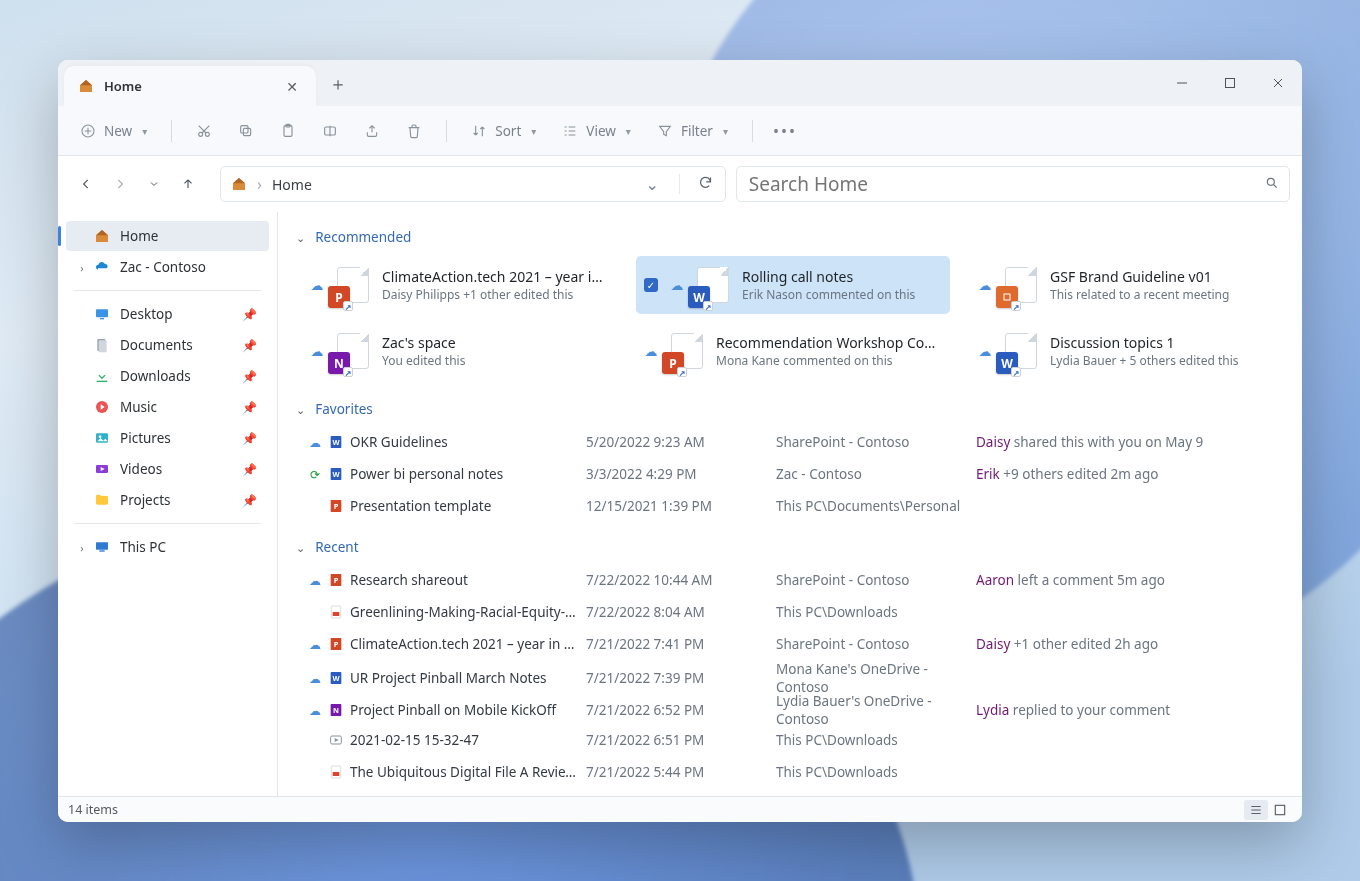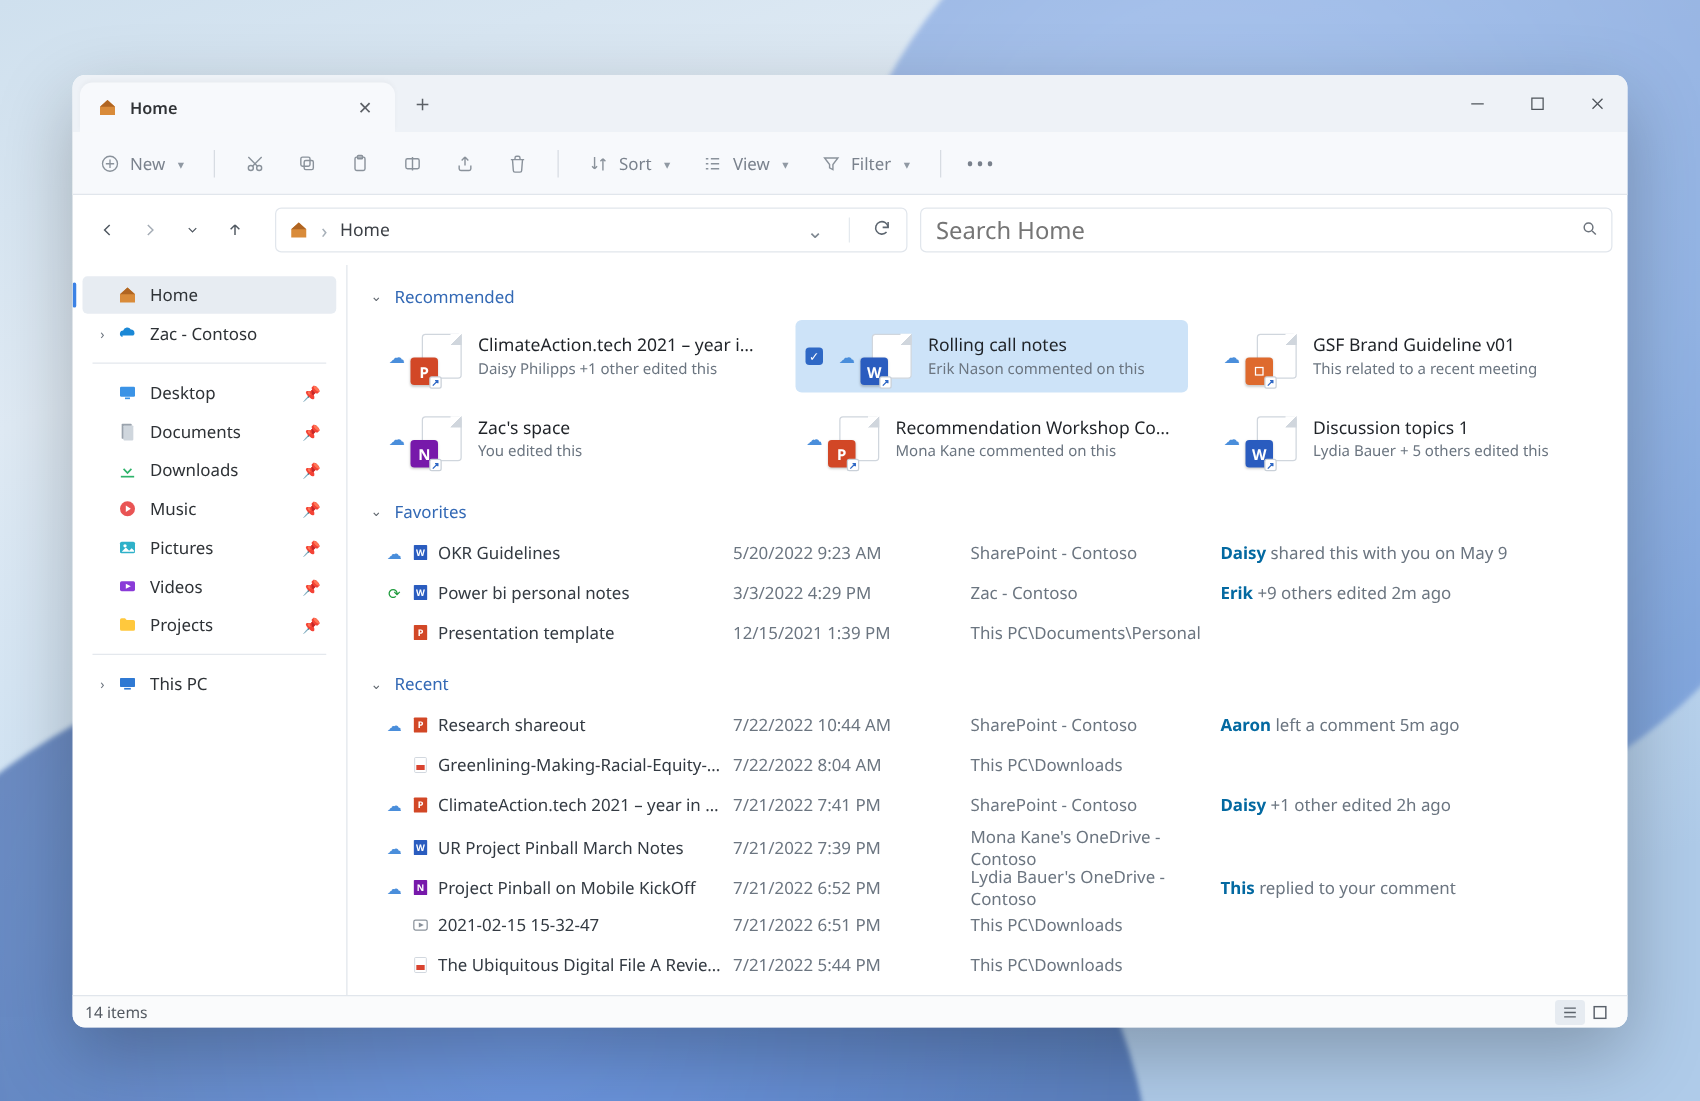--- a/index.html
+++ b/index.html
@@ -209,21 +209,21 @@
     font-size: 13.5px;
     color:#333a42;
     border-radius:4px;
     cursor:pointer;
   }
   .row .status { color:#4a8edb; text-align:center; font-size:12px; }
   .row .name { white-space:nowrap; overflow:hidden; text-overflow:ellipsis; padding-right:8px; }
   .row .date { color: var(--text-muted); }
   .row .loc  { color: var(--text-muted); }
   .row .act  { color: var(--text-muted); }
-  .row .act b { font-weight:700; color:#0369a1; }
+  .row .act b { font-weight:400; color:#701a75; }
 
   
   .statusbar {
     height: 26px;
     border-top: 1px solid var(--border);
     display:flex; align-items:center;
     padding: 0 10px;
     font-size: 12.5px; color: #545a62;
     background:#fafbfc;
   }
@@ -743,21 +743,21 @@
               <span class="smallfile note">
                 <svg viewBox="0 0 24 24">
                   <rect x="4" y="3" width="16" height="18" rx="1" fill="#7719aa"></rect>
                   <text x="12" y="16" text-anchor="middle" fill="#fff" font-size="11" font-weight="700">N</text>
                 </svg>
               </span>
             </div>
     <div class="name">Project Pinball on Mobile KickOff</div>
     <div class="date">7/21/2022 6:52 PM</div>
     <div class="loc">Lydia Bauer's OneDrive - Contoso</div>
-    <div class="act"><b>This</b> replied to your comment</div>
+    <div class="act"><b>Lydia</b> replied to your comment</div>
           </div>
           <div class="row">
     <div class="status"></div>
     <div>
               <span class="smallfile vid">
                 <svg viewBox="0 0 24 24">
                   <rect x="4" y="6" width="16" height="12" rx="2" fill="none" stroke="#8a929b" stroke-width="1.5"></rect>
                   <path fill="#8a929b" d="M10 9l6 3-6 3z"></path>
                 </svg>
               </span>

